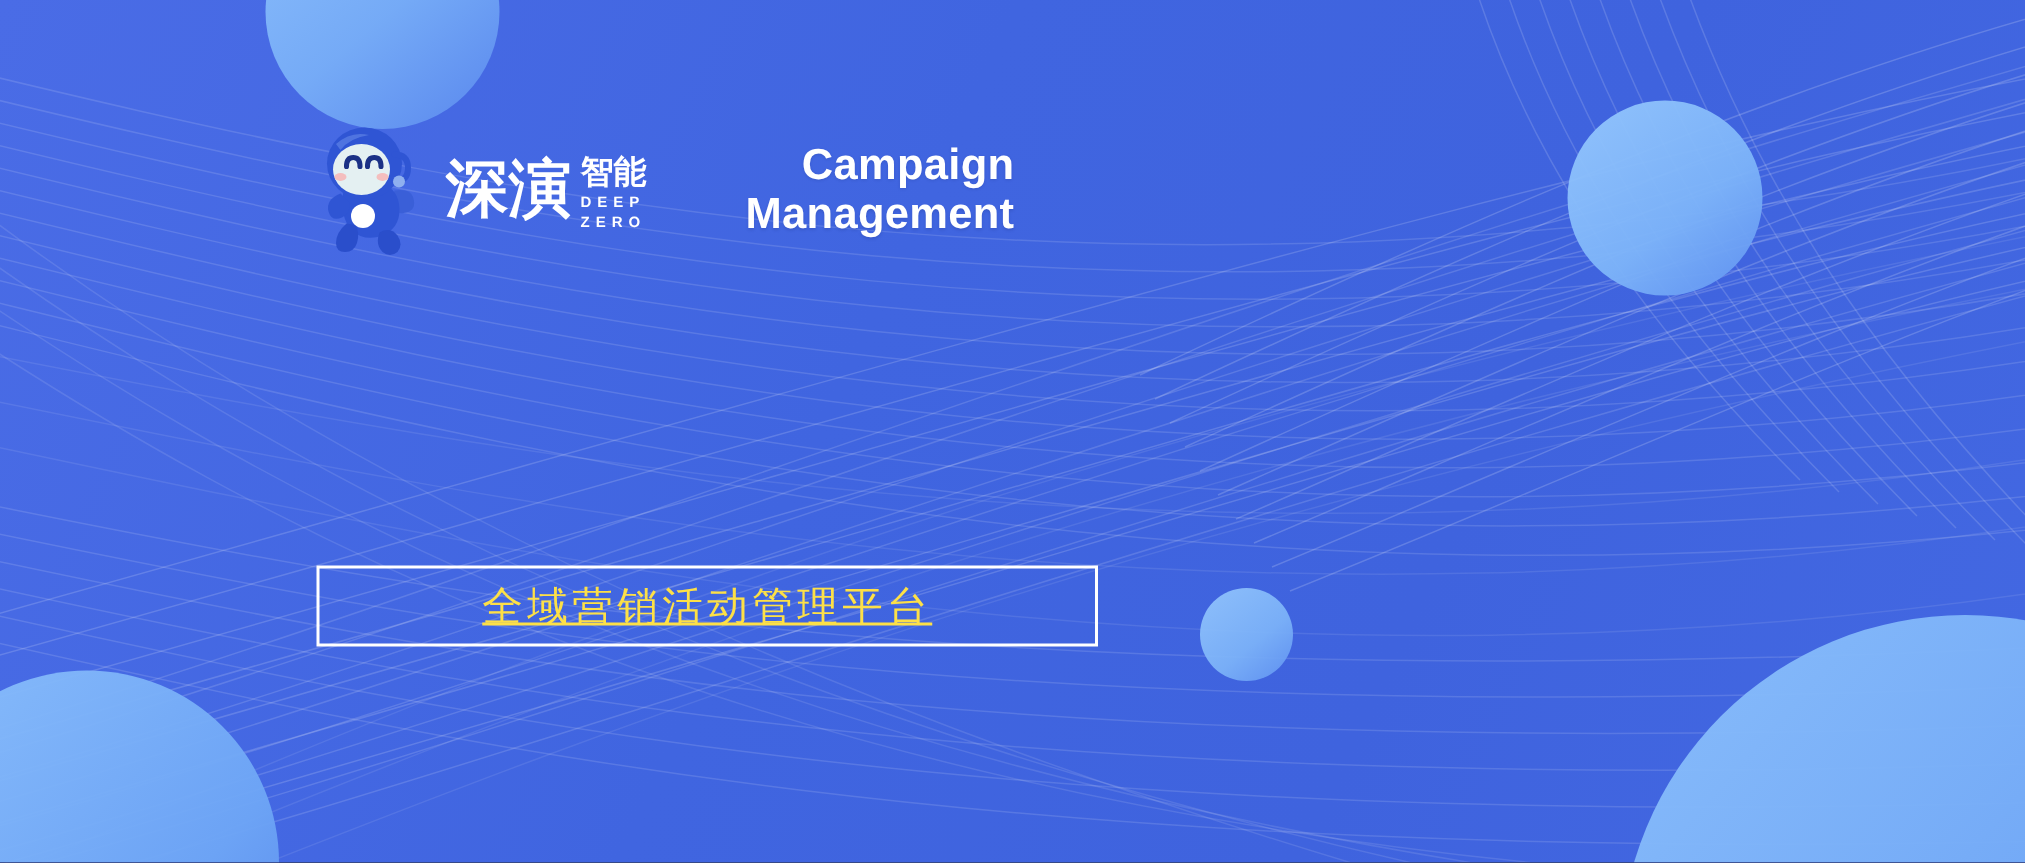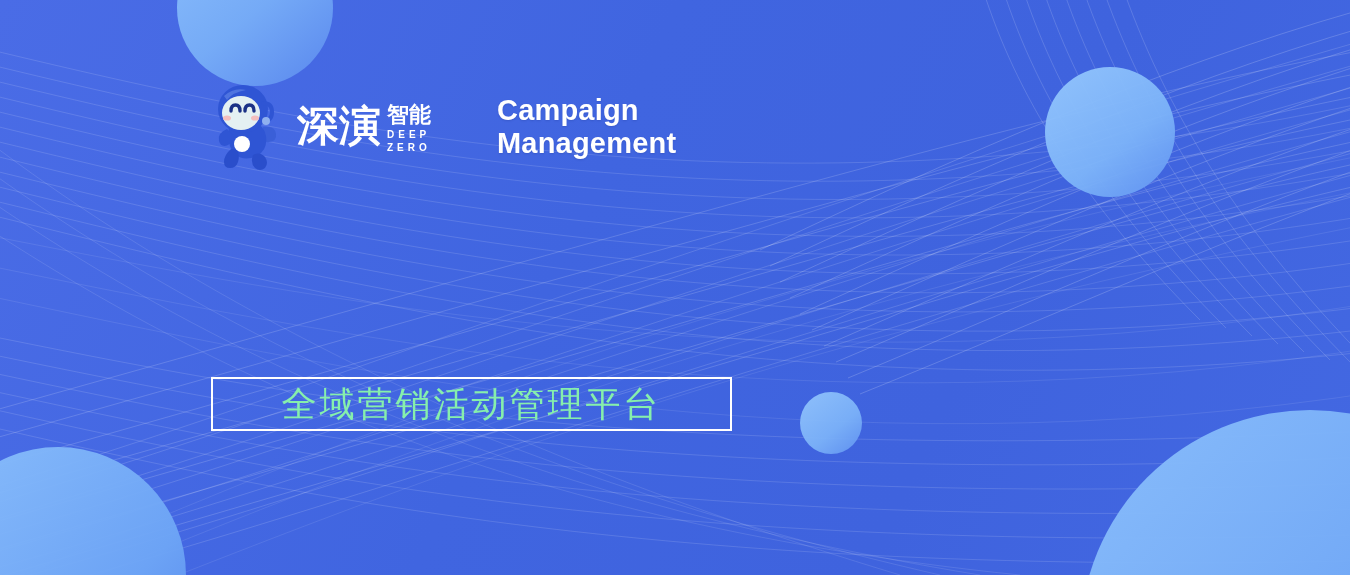--- a/index.html
+++ b/index.html
@@ -9,20 +9,21 @@
   }
   * { box-sizing: border-box; }
 
   .banner {
     position: relative;
     width: 1350px;
     height: 575px;
     overflow: hidden;
     background: #4065e0;
     font-family: "Liberation Sans", "DejaVu Sans", sans-serif;
+    text-align: right;
   }
 
   
   .bg-base {
     position: absolute;
     inset: 0;
     background: linear-gradient(115deg, #4a6ce6 0%, #4065e0 42%, #3f63de 70%, #4368e2 100%);
   }
   .bg-waves {
     position: absolute;
@@ -99,26 +100,27 @@
     left: 211px;
     top: 377px;
     width: 521px;
     height: 54px;
     border: 2px solid #ffffff;
     display: flex;
     align-items: center;
     justify-content: center;
   }
   .subtitle-text {
-    color: #86efac;
+    color: #fde047;
     font-family: "DejaVu Sans", "Liberation Sans", sans-serif;
-    font-size: 35px;
+    font-size: 27px;
     letter-spacing: 3px;
     line-height: 1;
     white-space: nowrap;
+    text-decoration: underline;
   }
 </style>
 </head>
 <body>
 
 <div class="banner">
 
   <div class="bg-base"></div>
 
   <svg class="bg-waves" viewBox="0 0 1350 575" preserveAspectRatio="none">

